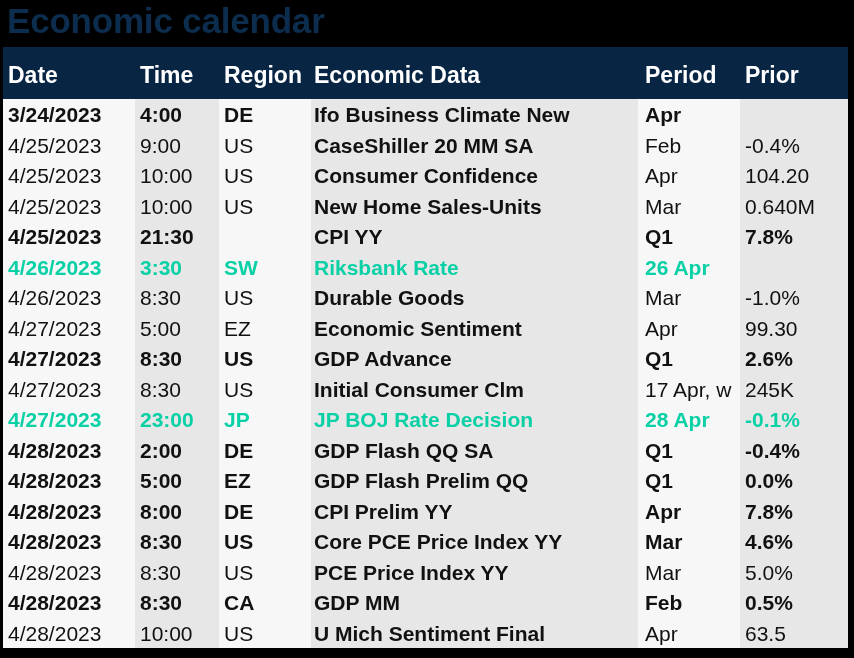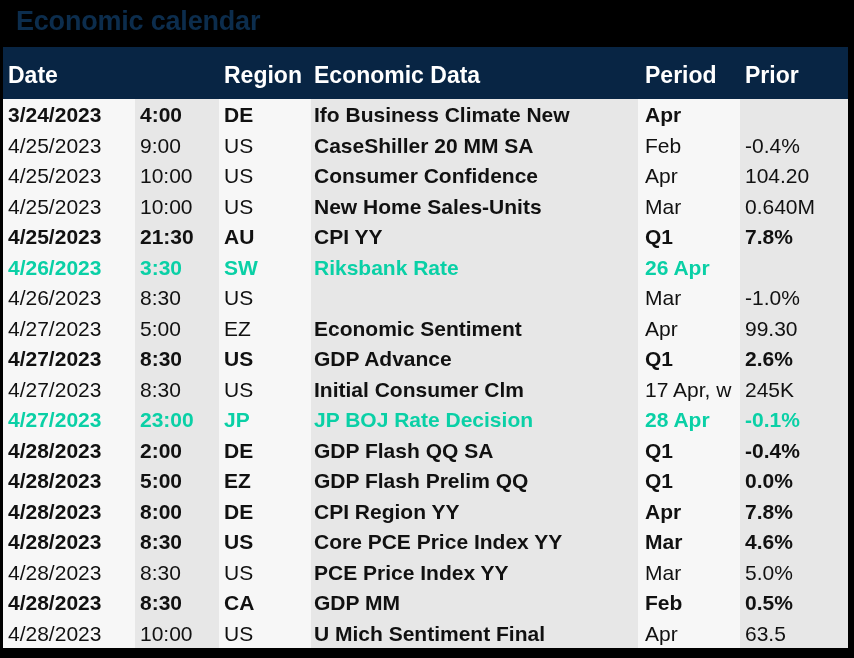--- a/index.html
+++ b/index.html
@@ -17,25 +17,25 @@
   #app {
     position: relative;
     width: 854px;
     height: 658px;
     background: #000000;
   }
 
   
   #title {
     position: absolute;
-    left: 16px;
+    left: 7px;
     top: 4px;
     width: 500px;
     height: 36px;
-    font-size: 27px;
+    font-size: 35px;
     font-weight: bold;
     letter-spacing: -0.2px;
     color: #0c2d4d;
     line-height: 34px;
     white-space: nowrap;
   }
 
   
   #table-frame {
     position: absolute;
@@ -135,20 +135,21 @@
 
   <div id="table-frame">
     <div id="table">
 
       <div class="stripe s-time"></div>
       <div class="stripe s-econ"></div>
       <div class="stripe s-prior"></div>
 
       <div id="thead">
         <div class="th c-date">Date</div>
+        <div class="th c-time">Time</div>
         <div class="th c-region">Region</div>
         <div class="th c-econ">Economic Data</div>
         <div class="th c-period">Period</div>
         <div class="th c-prior">Prior</div>
       </div>
 
       <div id="tbody">
           <div class="row bold">
             <div class="cell c-date">3/24/2023</div>
             <div class="cell c-time">4:00</div>
@@ -176,36 +177,36 @@
             <div class="cell c-date">4/25/2023</div>
             <div class="cell c-time">10:00</div>
             <div class="cell c-region">US</div>
             <div class="cell c-econ">New Home Sales-Units</div>
             <div class="cell c-period">Mar</div>
             <div class="cell c-prior">0.640M</div>
           </div>
           <div class="row bold">
             <div class="cell c-date">4/25/2023</div>
             <div class="cell c-time">21:30</div>
-            <div class="cell c-region">AU</div>
             <div class="cell c-econ">CPI YY</div>
             <div class="cell c-period">Q1</div>
             <div class="cell c-prior">7.8%</div>
           </div>
           <div class="row hl">
             <div class="cell c-date">4/26/2023</div>
             <div class="cell c-time">3:30</div>
             <div class="cell c-region">SW</div>
             <div class="cell c-econ">Riksbank Rate</div>
             <div class="cell c-period">26 Apr</div>
           </div>
           <div class="row">
             <div class="cell c-date">4/26/2023</div>
             <div class="cell c-time">8:30</div>
             <div class="cell c-region">US</div>
+            <div class="cell c-econ">Durable Goods</div>
             <div class="cell c-period">Mar</div>
             <div class="cell c-prior">-1.0%</div>
           </div>
           <div class="row">
             <div class="cell c-date">4/27/2023</div>
             <div class="cell c-time">5:00</div>
             <div class="cell c-region">EZ</div>
             <div class="cell c-econ">Economic Sentiment</div>
             <div class="cell c-period">Apr</div>
             <div class="cell c-prior">99.30</div>
@@ -247,21 +248,21 @@
             <div class="cell c-time">5:00</div>
             <div class="cell c-region">EZ</div>
             <div class="cell c-econ">GDP Flash Prelim QQ</div>
             <div class="cell c-period">Q1</div>
             <div class="cell c-prior">0.0%</div>
           </div>
           <div class="row bold">
             <div class="cell c-date">4/28/2023</div>
             <div class="cell c-time">8:00</div>
             <div class="cell c-region">DE</div>
-            <div class="cell c-econ">CPI Region YY</div>
+            <div class="cell c-econ">CPI Prelim YY</div>
             <div class="cell c-period">Apr</div>
             <div class="cell c-prior">7.8%</div>
           </div>
           <div class="row bold">
             <div class="cell c-date">4/28/2023</div>
             <div class="cell c-time">8:30</div>
             <div class="cell c-region">US</div>
             <div class="cell c-econ">Core PCE Price Index YY</div>
             <div class="cell c-period">Mar</div>
             <div class="cell c-prior">4.6%</div>

